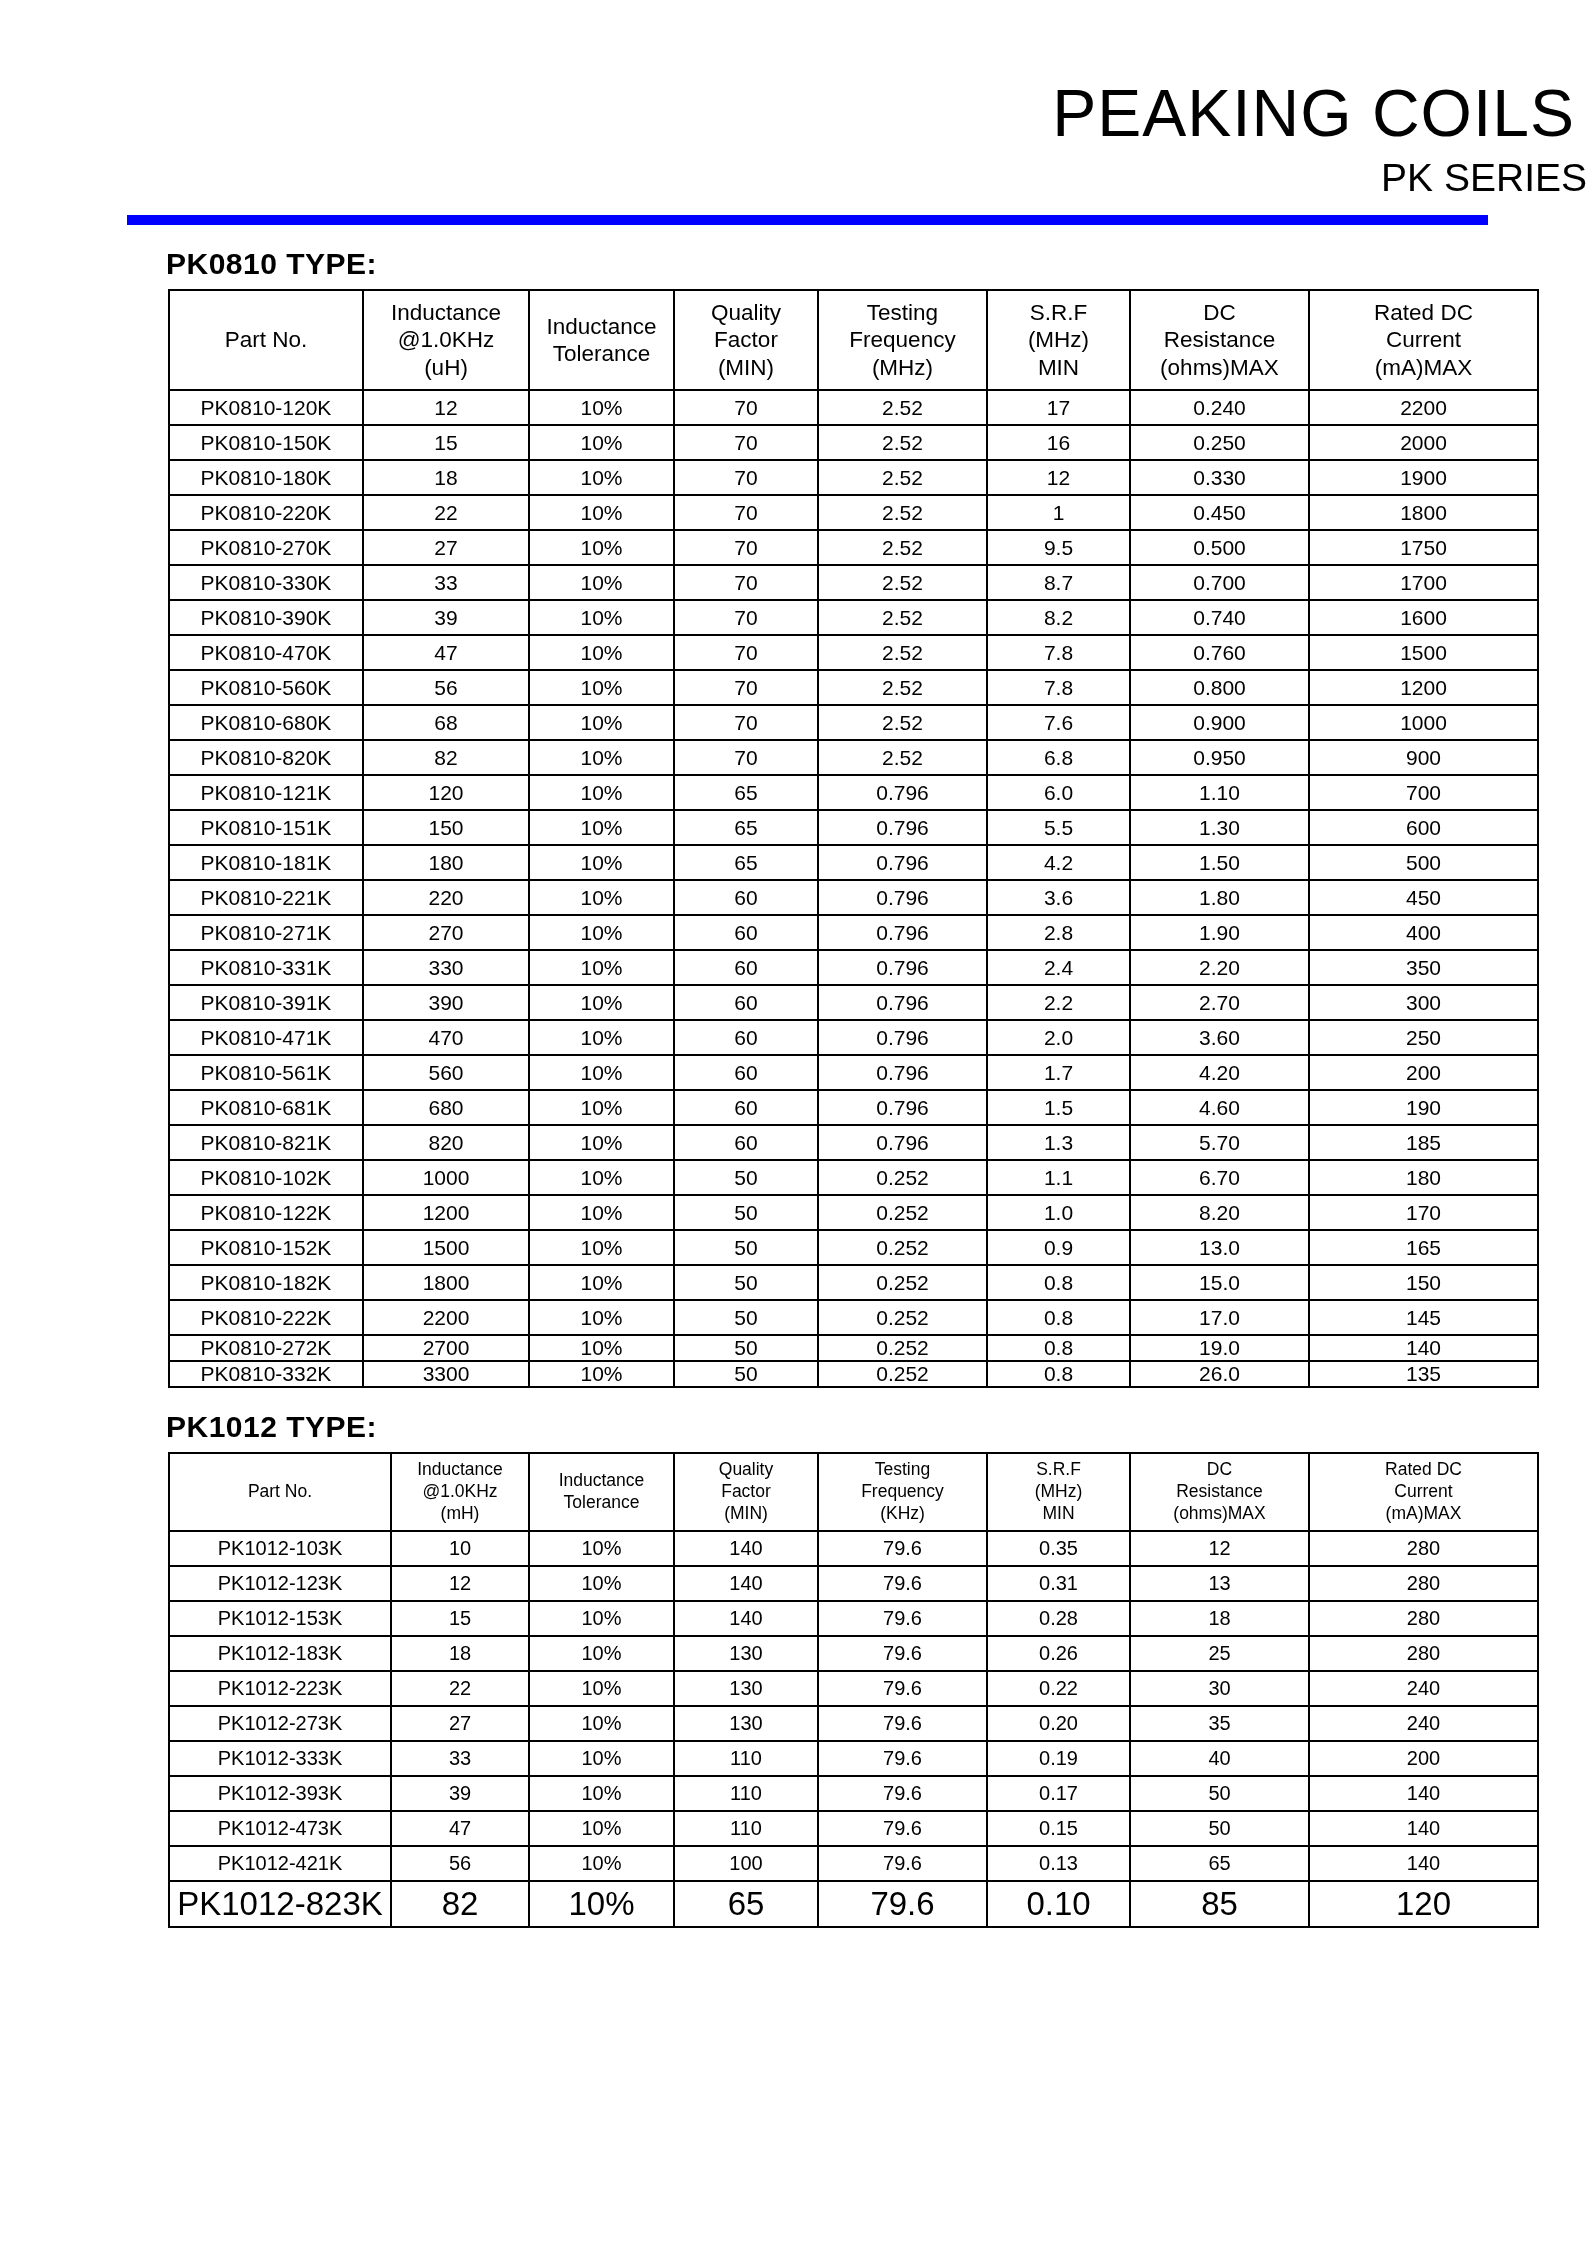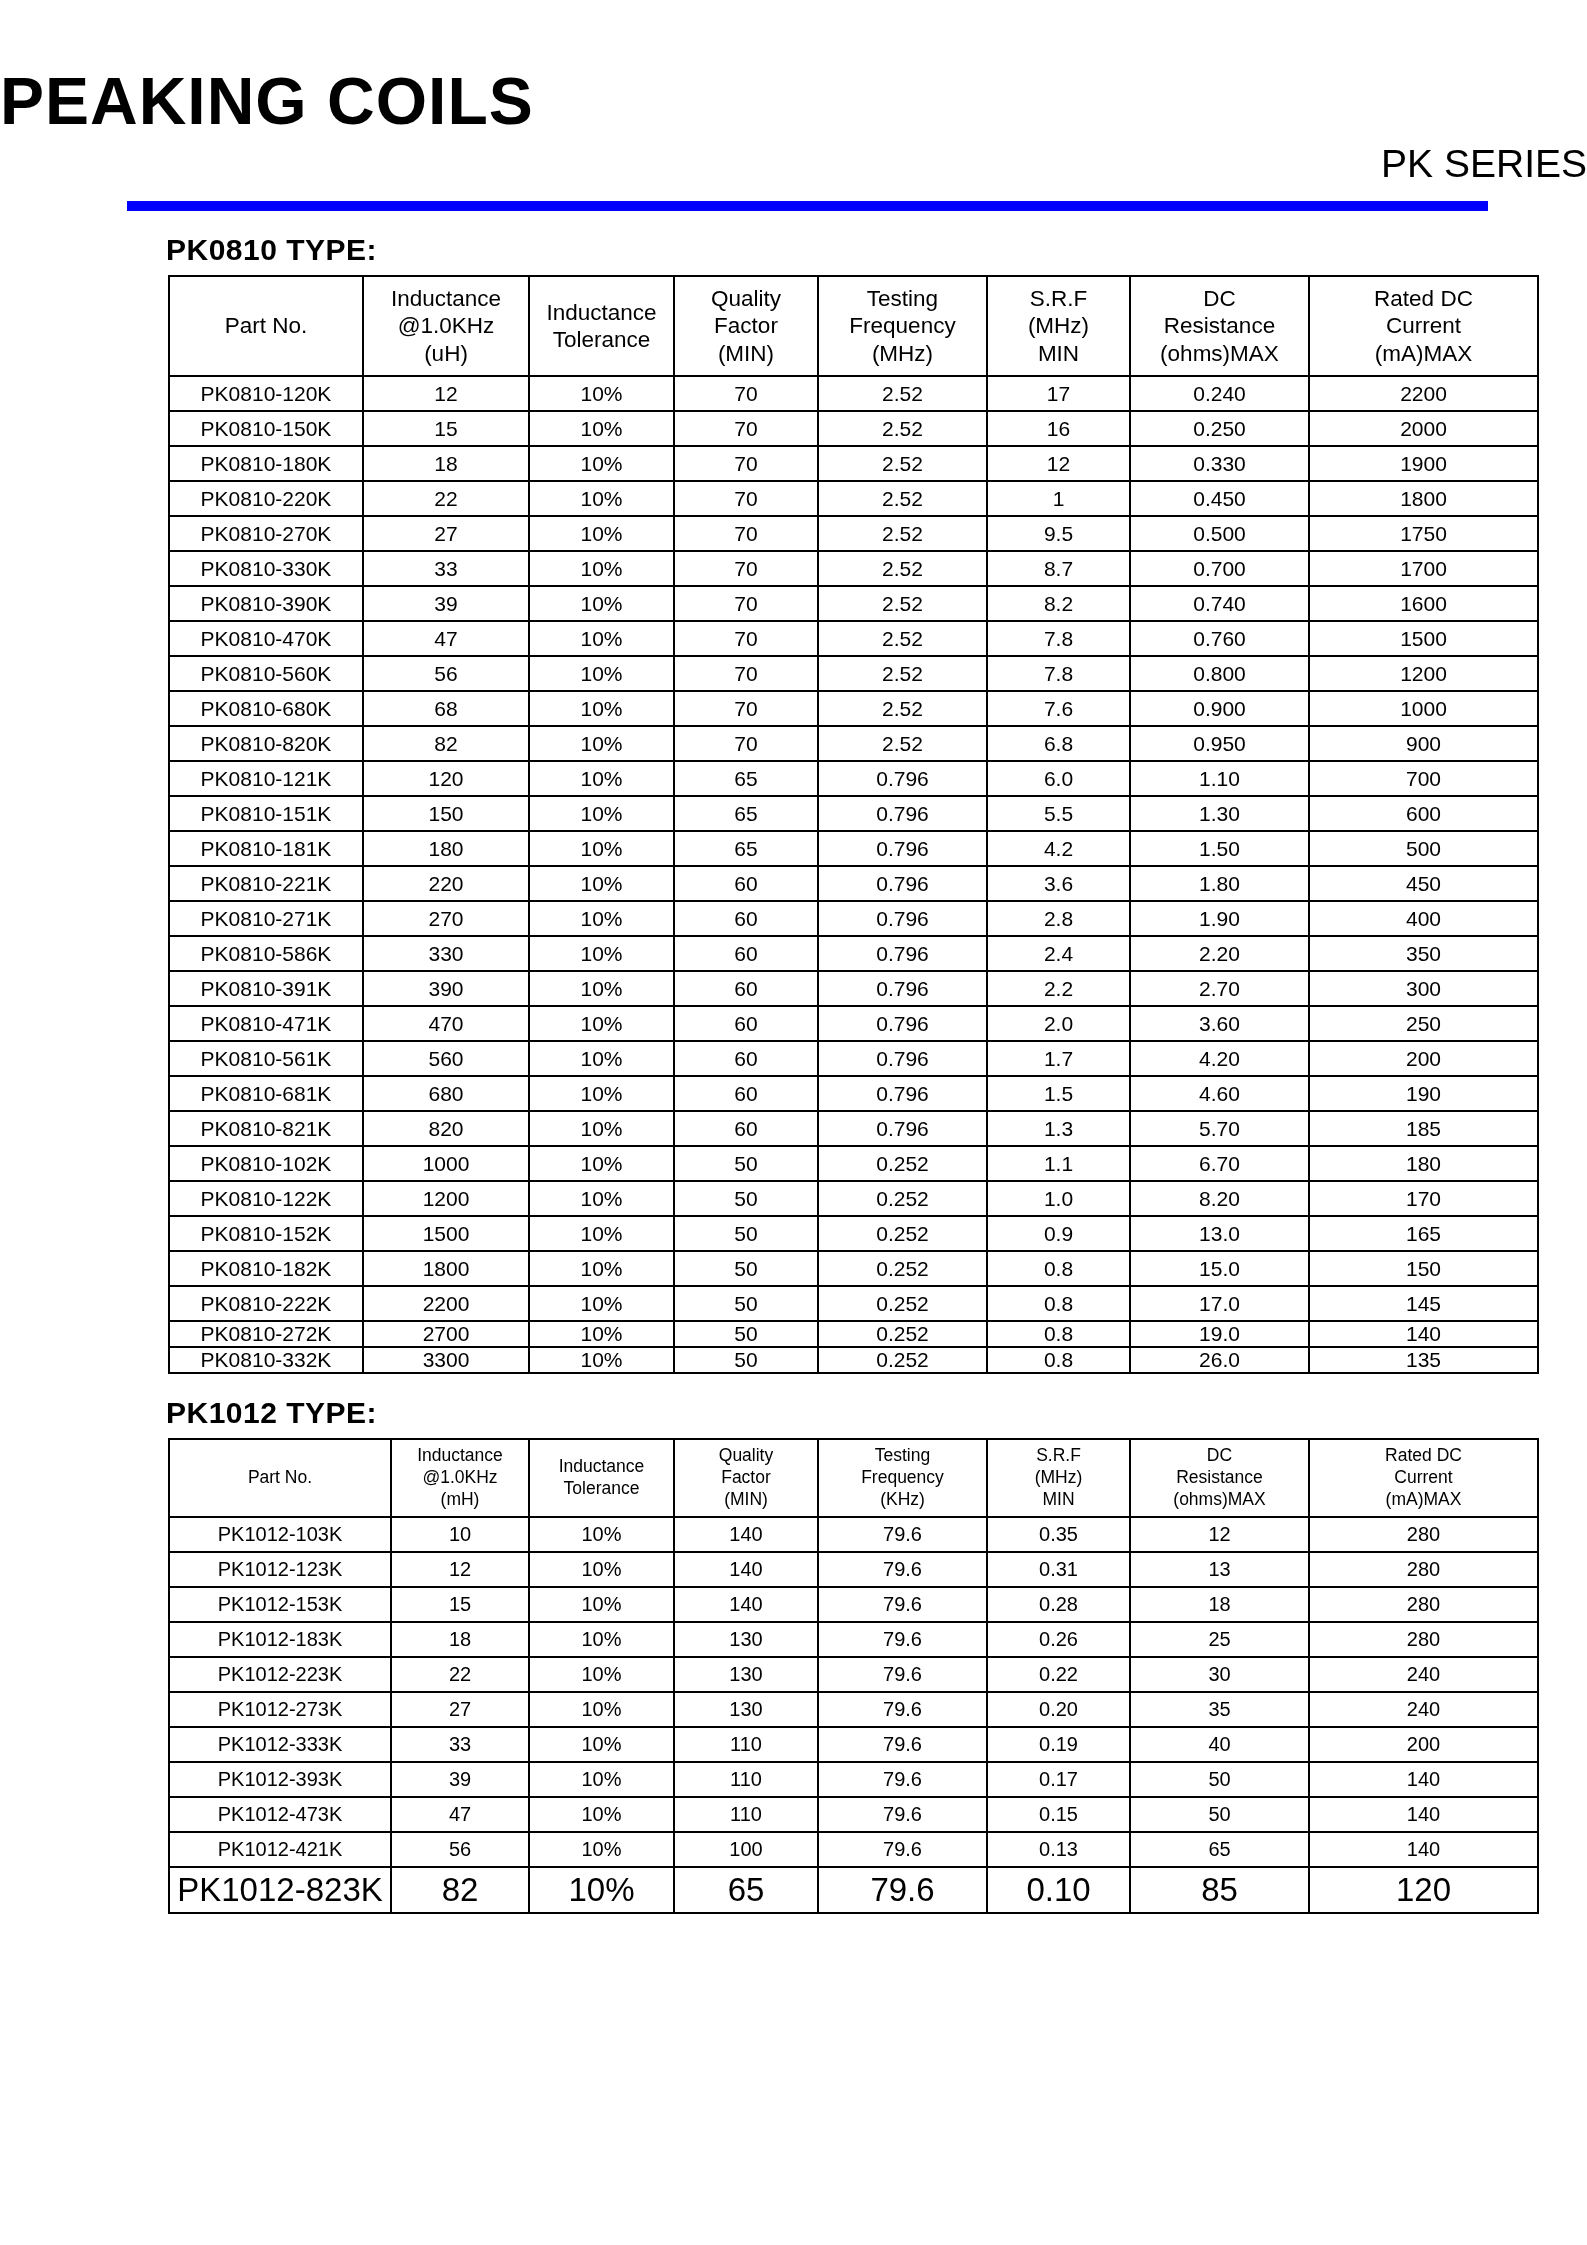--- a/index.html
+++ b/index.html
@@ -5,26 +5,26 @@
   html,body { margin:0; padding:0; background:#ffffff; }
   body {
     width:1587px; height:2245px;
     font-family:"Liberation Sans", sans-serif;
     color:#000;
     position:relative;
     overflow:hidden;
   }
   .page { padding-top:68px; }
   .doc-title {
-    text-align:left;
+    text-align:right;
     font-size:66px;
-    font-weight:700;
+    font-weight:400;
     letter-spacing:1px;
     line-height:1.0;
-    margin:0;
+    margin:12px;
   }
   .doc-subtitle {
     text-align:right;
     font-size:39px;
     font-weight:400;
     line-height:1.0;
     margin:10px 0 0 0;
   }
   .title-rule {
     height:10px;
@@ -270,21 +270,21 @@
           <td>PK0810-271K</td>
           <td>270</td>
           <td>10%</td>
           <td>60</td>
           <td>0.796</td>
           <td>2.8</td>
           <td>1.90</td>
           <td>400</td>
         </tr>
         <tr>
-          <td>PK0810-586K</td>
+          <td>PK0810-331K</td>
           <td>330</td>
           <td>10%</td>
           <td>60</td>
           <td>0.796</td>
           <td>2.4</td>
           <td>2.20</td>
           <td>350</td>
         </tr>
         <tr>
           <td>PK0810-391K</td>

